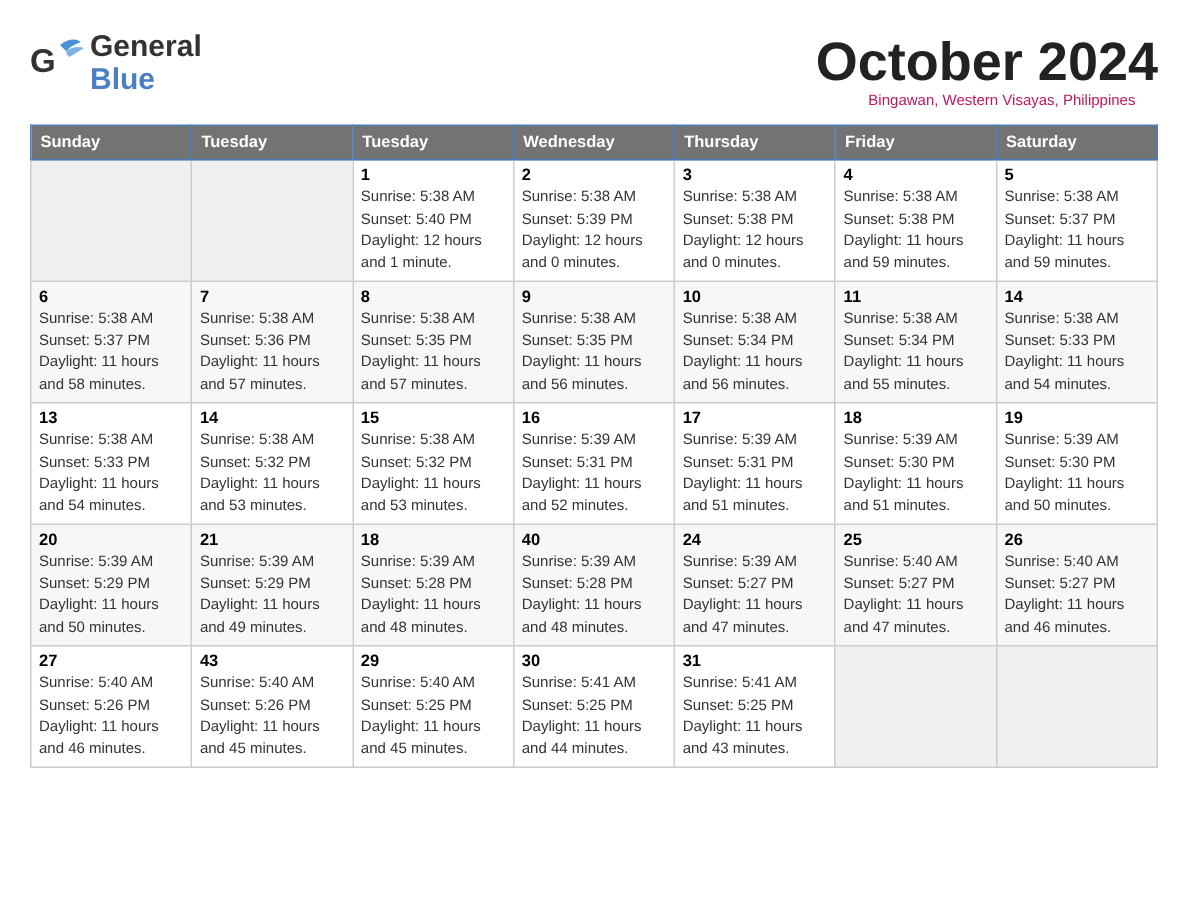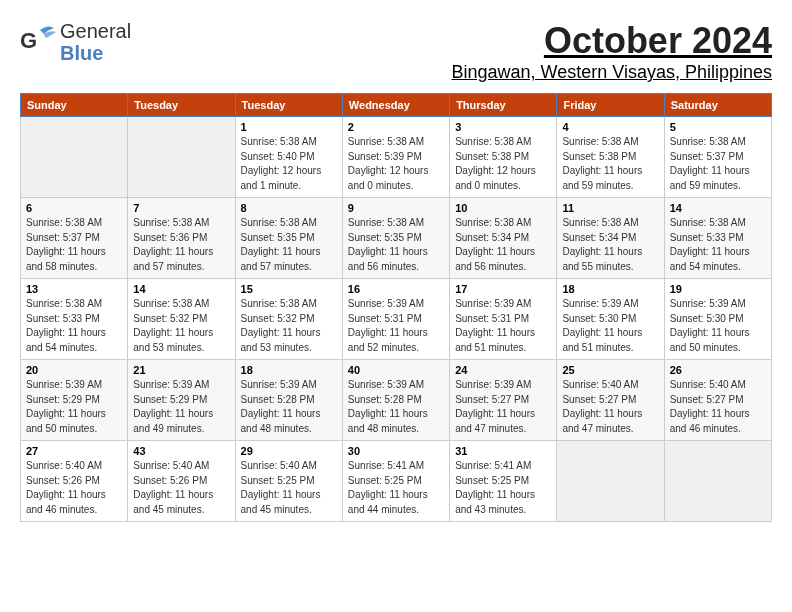--- a/index.html
+++ b/index.html
@@ -15,40 +15,39 @@
       justify-content: space-between;
       align-items: flex-start;
       margin-bottom: 10px;
     }
     .logo {
       display: flex;
       flex-direction: column;
       align-items: flex-start;
     }
     .title-block {
-      text-align: right;
-      text-decoration: underline;
+      text-align: center;
     }
     .month-title {
       font-size: 36px;
       font-weight: bold;
       color: #222;
     }
     .location {
-      font-size: 18px;
-      color: #000000;
+      font-size: 10px;
+      color: #be185d;
       padding-left: 20px;
     }
     .calendar {
       width: 100%;
       border-collapse: collapse;
       font-size: 10.5px;
     }
     .calendar th {
-      background: #c2410c;
+      background: #737373;
       color: #fff;
       text-align: left;
       padding: 5px 6px;
       font-size: 11px;
       border: 1px solid #4a7fc1;
     }
     .calendar td {
       border: 1px solid #ccc;
       vertical-align: top;
       padding: 4px 5px;
@@ -80,21 +79,21 @@
   <div class="logo">
     <div style="display:flex;align-items:center;gap:4px;">
       <div style="position:relative;display:inline-block;">
         <svg width="36" height="36" viewBox="0 0 36 36">
           <text x="0" y="26" font-size="22" font-weight="bold" fill="#333" font-family="Arial">G</text>
           <path d="M20 8 Q28 2 34 6 Q28 8 24 12 Q22 10 20 8Z" fill="#4a90d9"></path>
           <path d="M24 12 Q30 8 36 10 Q30 14 26 16 Q24 14 24 12Z" fill="#4a90d9" opacity="0.7"></path>
         </svg>
       </div>
       <div>
-        <div style="font-size:20px;font-weight:normal;color:#333;line-height:1.1;">General</div>
+        <div style="font-size:20px;font-weight:bold;color:#333;line-height:1.1;">General</div>
         <div style="font-size:20px;font-weight:bold;color:#4a7fc1;line-height:1.1;">Blue</div>
       </div>
     </div>
   </div>
   <div class="title-block">
     <div class="month-title">October 2024</div>
     <div class="location">Bingawan, Western Visayas, Philippines</div>
   </div>
 </div>
 

